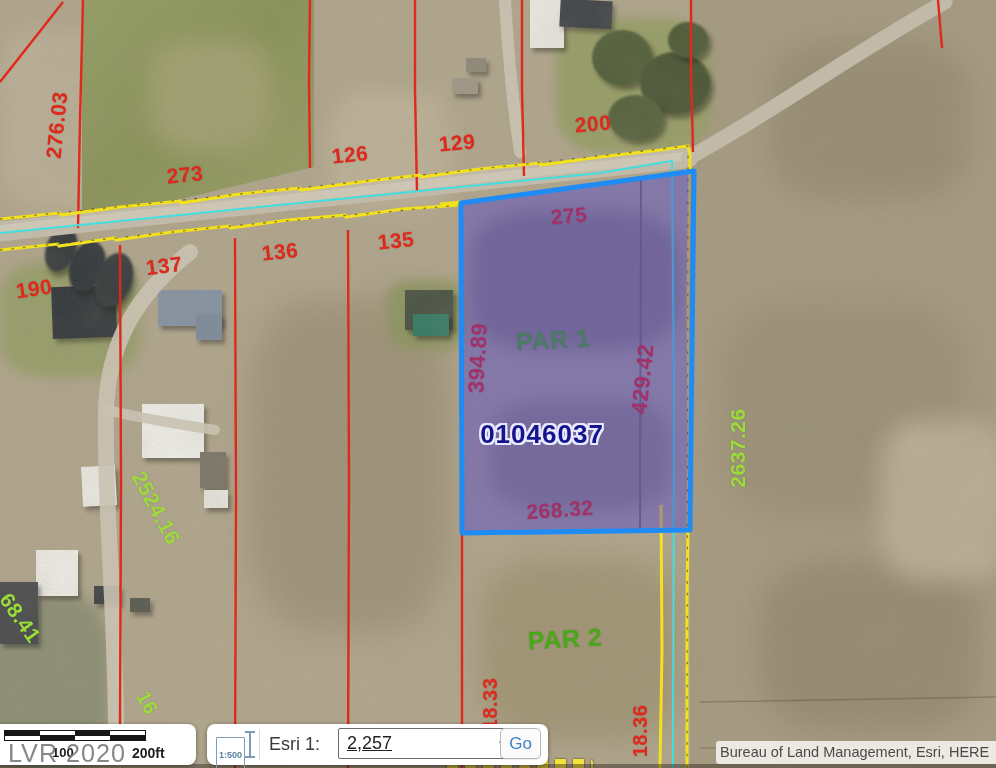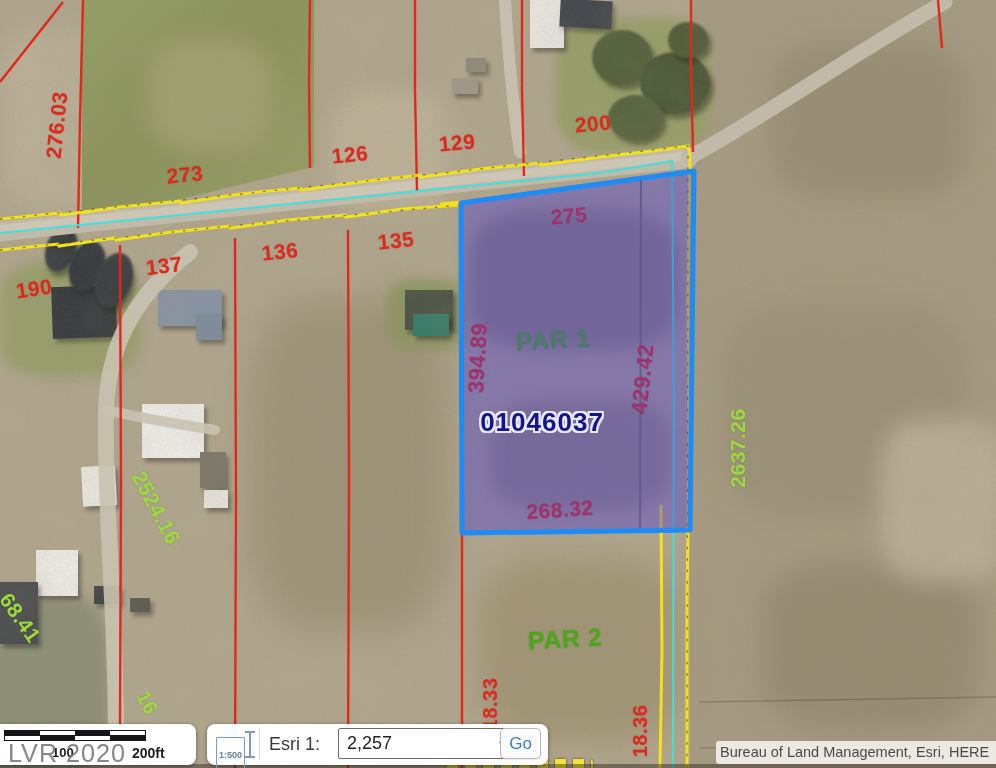--- a/index.html
+++ b/index.html
@@ -24,20 +24,21 @@
   .mlabel{
     position:absolute;white-space:nowrap;font-weight:700;letter-spacing:.5px;
     transform:translate(-50%,-50%) rotate(var(--rot,0deg));
     text-shadow:0 0 2px rgba(0,0,0,.15);
   }
   #apn-label{
     position:absolute;z-index:6;white-space:nowrap;font-weight:700;font-size:26px;
     transform:translate(-50%,-50%);letter-spacing:1px;
     text-shadow:-2px -2px 0 #e8e8ff,2px -2px 0 #e8e8ff,-2px 2px 0 #e8e8ff,2px 2px 0 #e8e8ff,
                  0 -2px 0 #e8e8ff,0 2px 0 #e8e8ff,-2px 0 0 #e8e8ff,2px 0 0 #e8e8ff;
+    margin-top:12px;
   }
   .partial-yellow{
     position:absolute;left:447px;top:759px;width:146px;height:9px;z-index:6;
     background:repeating-linear-gradient(90deg,#f2e23a 0 11px,rgba(0,0,0,0) 11px 18px);
     filter:drop-shadow(0 0 1px #443c10);border-radius:4px 4px 0 0;
   }
   
   .panel{position:absolute;background:#fff;border-radius:8px;box-shadow:0 1px 4px rgba(0,0,0,.4);z-index:8;}
   #scalebar-panel{left:-10px;top:724px;width:206px;height:41px;}
   #scalectl-panel{left:207px;top:724px;width:341px;height:41px;}
@@ -54,21 +55,21 @@
     font-size:9px;font-weight:700;padding:12px 2px;border-radius:1px;line-height:10px;
   }
   .ibeam{position:absolute;left:38px;top:7px;width:10px;height:27px;}
   .ibeam .v{position:absolute;left:4px;top:0;width:2px;height:27px;background:#7d9cb5;}
   .ibeam .h1,.ibeam .h2{position:absolute;left:0;width:10px;height:2px;background:#7d9cb5;}
   .ibeam .h1{top:0;} .ibeam .h2{bottom:0;}
   #ctl-divider{position:absolute;left:52px;top:5px;width:1px;height:31px;background:#dcdcdc;}
   #scale-label{position:absolute;left:62px;top:0;height:41px;line-height:41px;font-size:18px;color:#3b3b3b;}
   #scale-select{
     position:absolute;left:131px;top:4px;width:180px;height:31px;border:1px solid #6b6b6b;border-radius:2px;
-    background:#fff;font-size:18px;color:#222;line-height:29px;padding-left:8px;cursor:pointer;
+    background:#fff;font-size:18px;color:#222;line-height:29px;padding-left:8px;cursor:pointer;text-decoration:underline;
   }
   #scale-select .arrow{position:absolute;right:9px;top:0;font-size:11px;line-height:30px;color:#111;}
   #go-button{
     position:absolute;left:293px;top:4px;width:41px;height:31px;border:1px solid #b9b9b9;border-radius:5px;
     background:#fbfbfb;color:#3f7fc1;font-size:17px;text-align:center;line-height:29px;cursor:pointer;
     box-shadow:0 1px 1px rgba(0,0,0,.08);
   }
   #attribution{
     position:absolute;left:716px;top:741px;width:280px;height:23px;z-index:8;
     background:rgba(244,242,237,.9);color:#4a4a4a;font-size:14.5px;line-height:23px;

